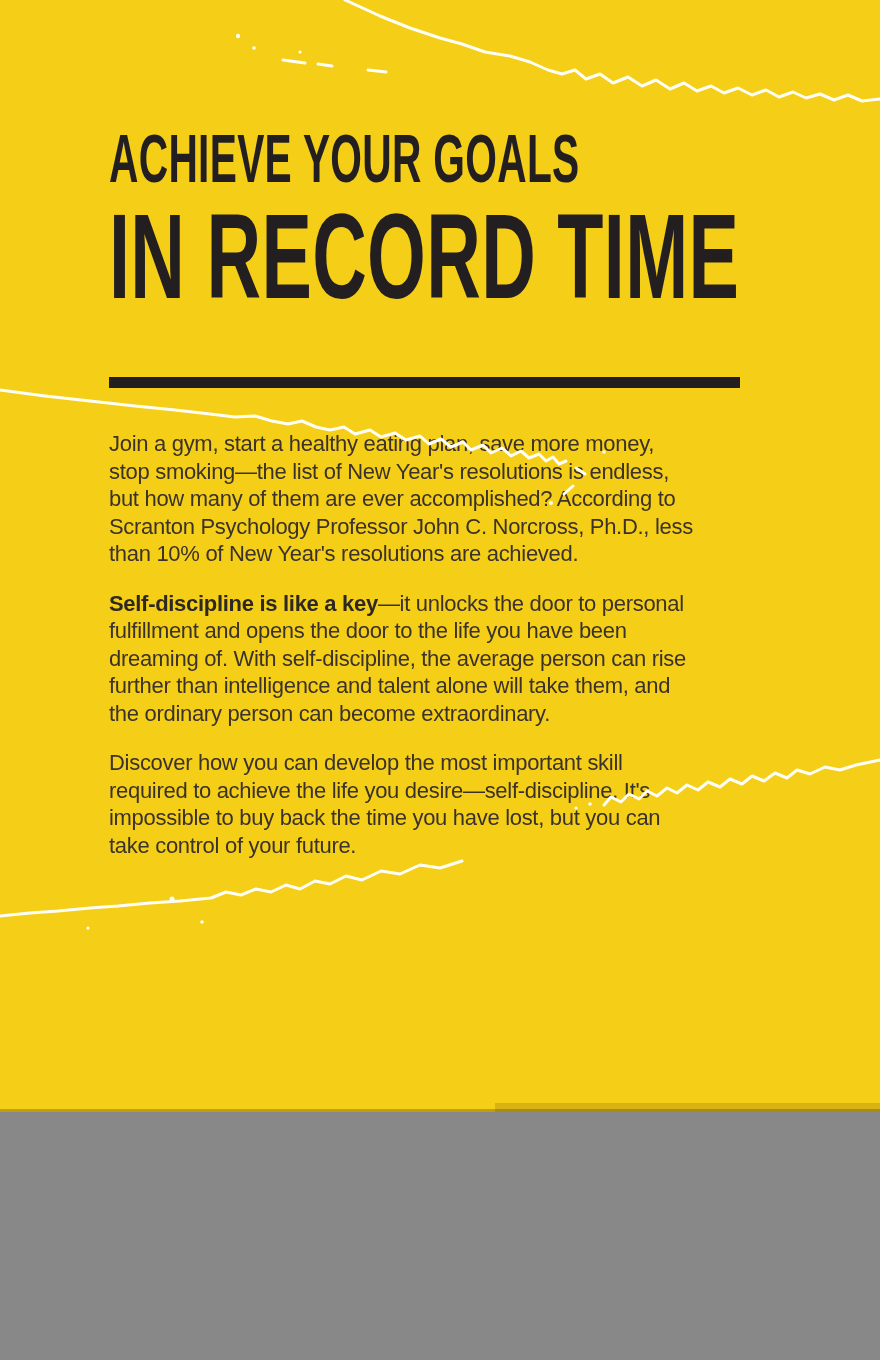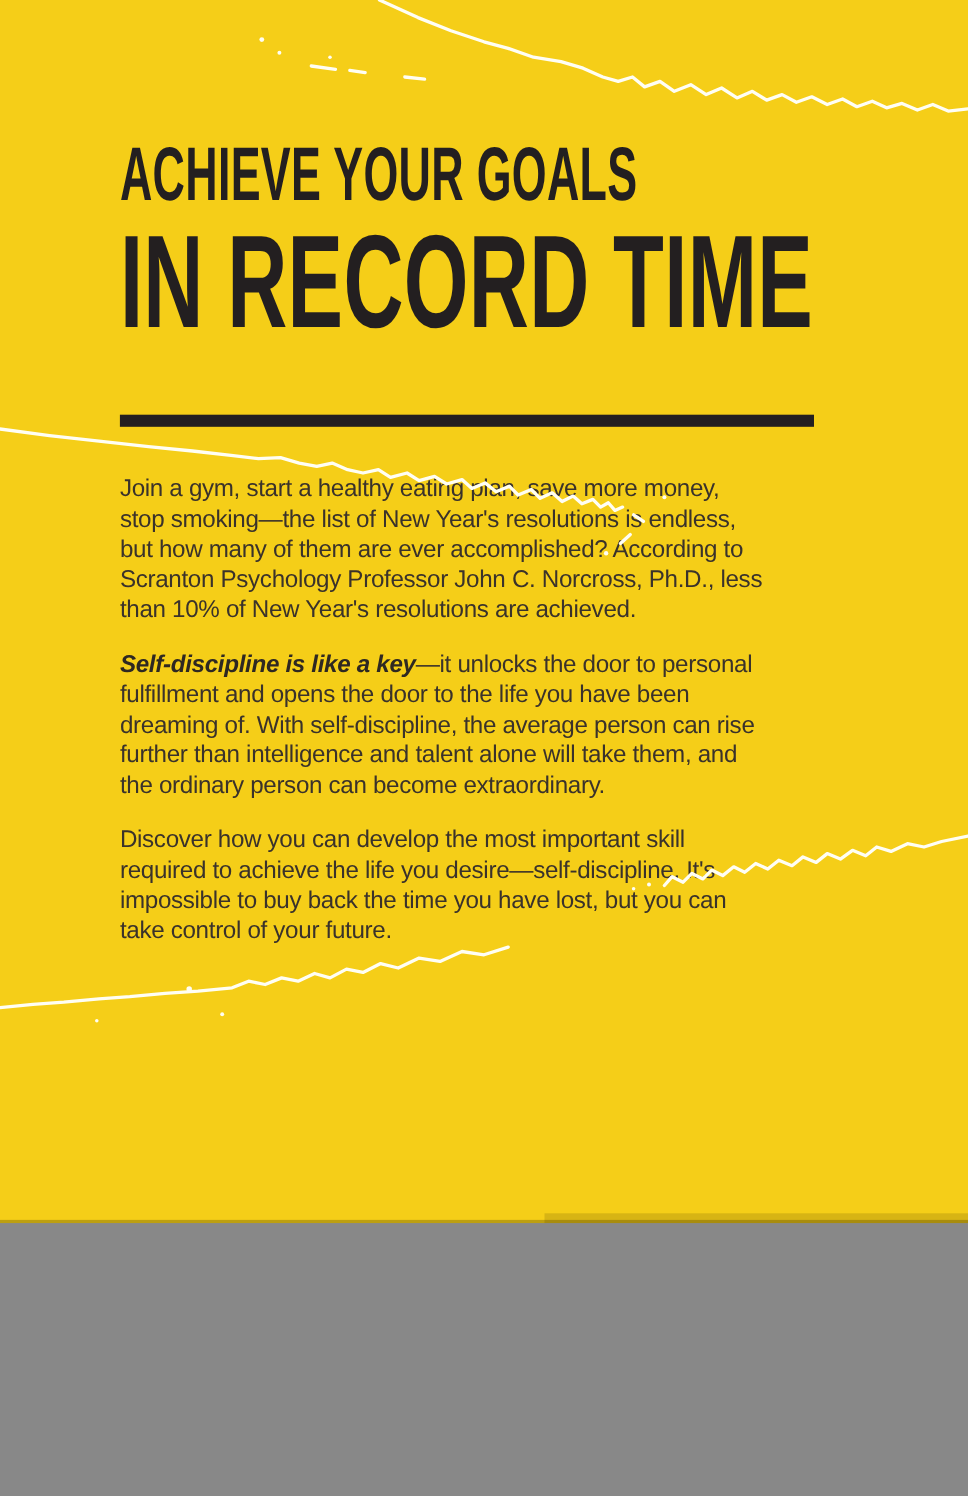--- a/index.html
+++ b/index.html
@@ -24,21 +24,21 @@
     position:absolute;left:109px;top:377px;width:631px;height:11px;
     background:var(--ink-title,#231F20);
   }
   
   .blurb{
     position:absolute;left:109px;top:430px;width:680px;
     color:var(--ink-body,#3A322B);
     font-size:22px;line-height:27.5px;letter-spacing:-0.3px;
   }
   .blurb p{margin:0 0 22px 0;white-space:pre;}
-  .blurb strong{font-weight:bold;color:#2E2822;font-style:italic;}
+  .blurb strong{font-weight:bold;color:#2E2822;}
   
   .shadow-band{
     position:absolute;left:495px;top:1103px;width:385px;height:26px;
     background:rgba(96,78,6,0.20);
   }
   .barcode-label{
     position:absolute;left:519px;top:1128px;width:320px;height:192px;
     background:var(--label-bg,#FEFEFB);
     border-top:3px solid #43400f;
     border-left:2px solid #6e6724;

